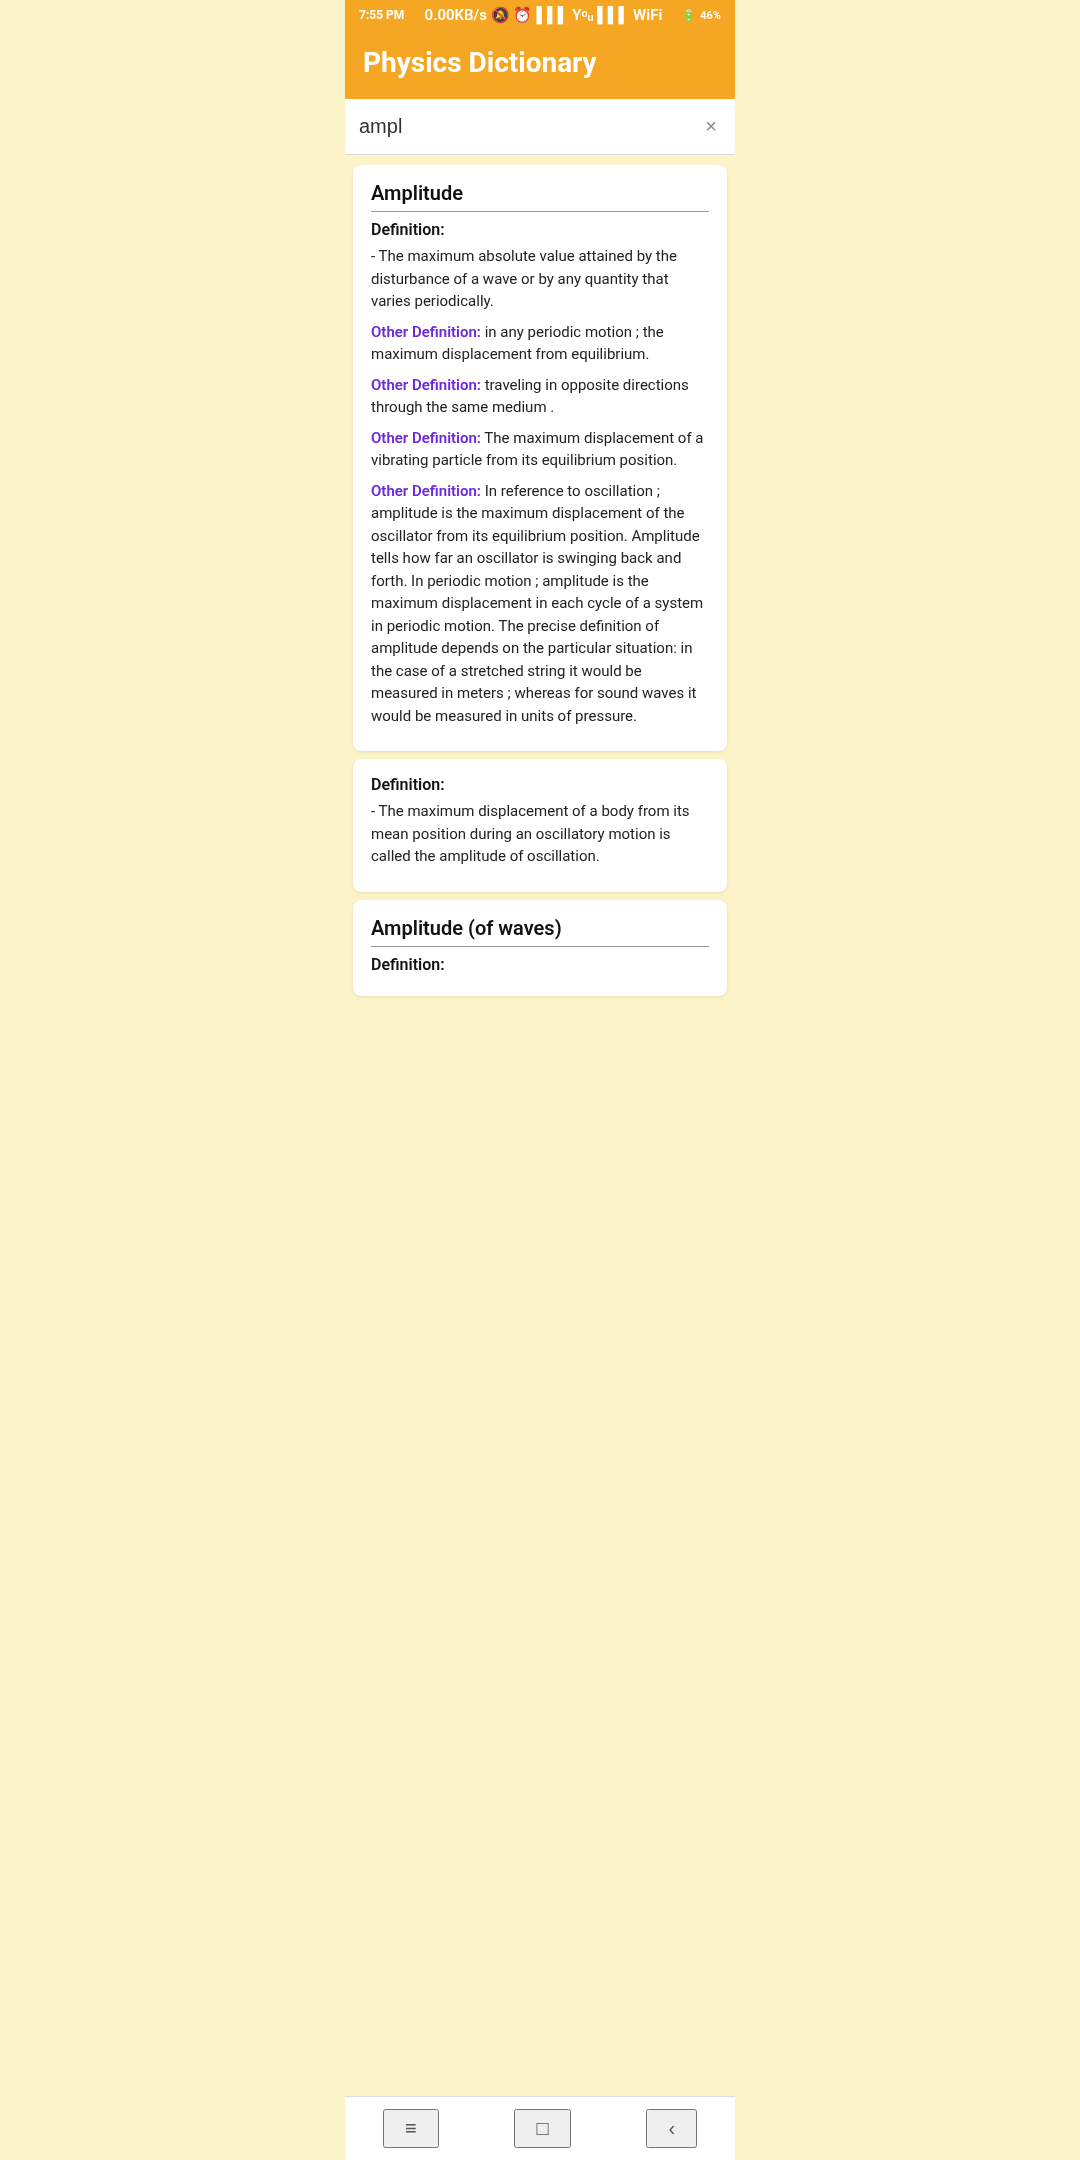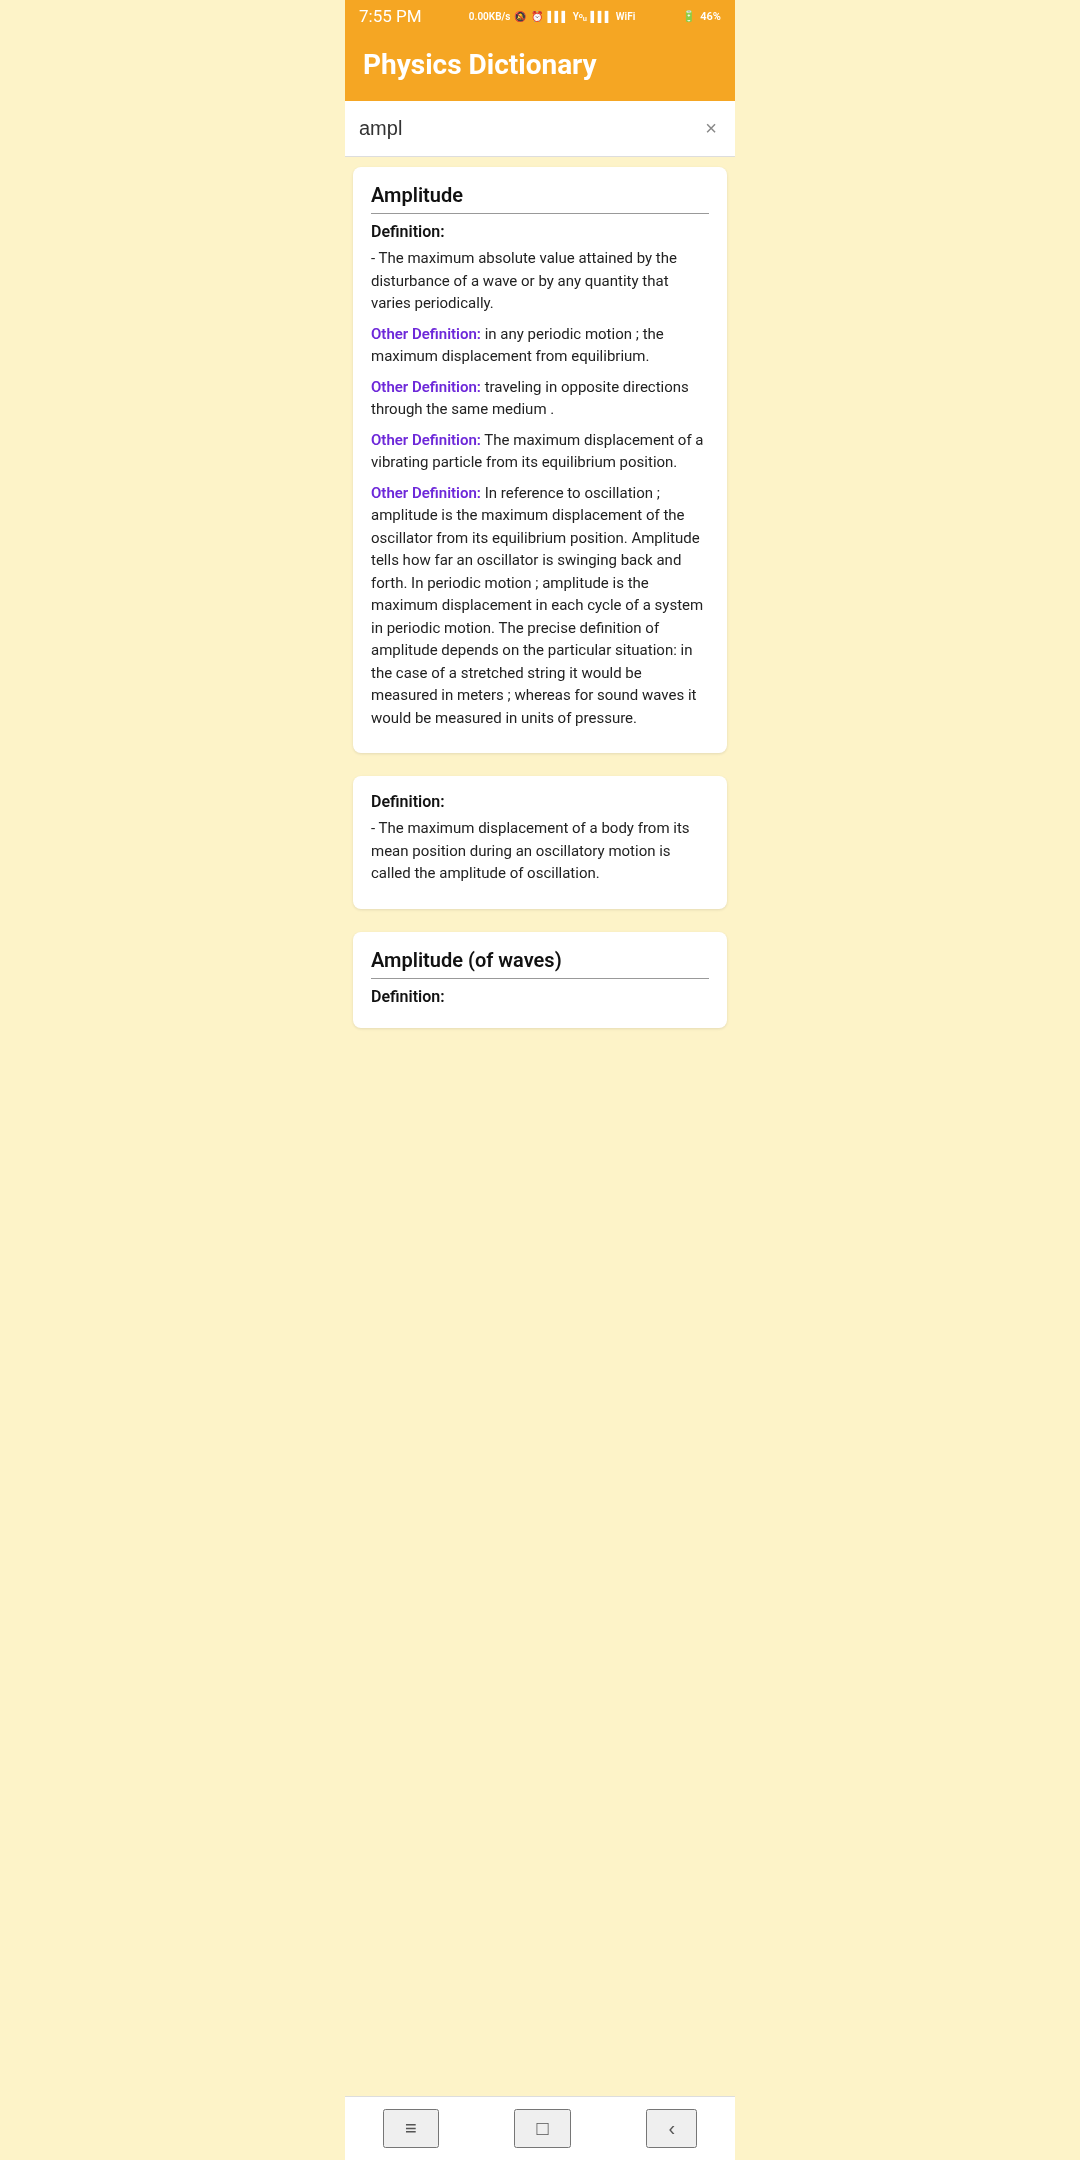--- a/index.html
+++ b/index.html
@@ -24,29 +24,29 @@
       color: white;
       display: flex;
       justify-content: space-between;
       align-items: center;
       padding: 6px 14px;
       font-size: 12px;
       font-weight: 600;
     }
 
     .status-left {
-      font-size: 17px;
-      font-weight: 400;
+      font-size: 12px;
+      font-weight: 700;
     }
 
     .status-center {
       display: flex;
       align-items: center;
       gap: 4px;
-      font-size: 10px;
+      font-size: 15px;
     }
 
     .status-right {
       display: flex;
       align-items: center;
       gap: 4px;
       font-size: 11px;
     }
 
     
@@ -88,21 +88,21 @@
       background: none;
       border: none;
     }
 
     
     .content-area {
       background-color: #fdf3c8;
       padding: 10px 8px;
       display: flex;
       flex-direction: column;
-      gap: 23px;
+      gap: 8px;
     }
 
     
     .dict-card {
       background-color: white;
       border-radius: 8px;
       padding: 16px 18px;
       box-shadow: 0 1px 3px rgba(0,0,0,0.1);
     }
 

